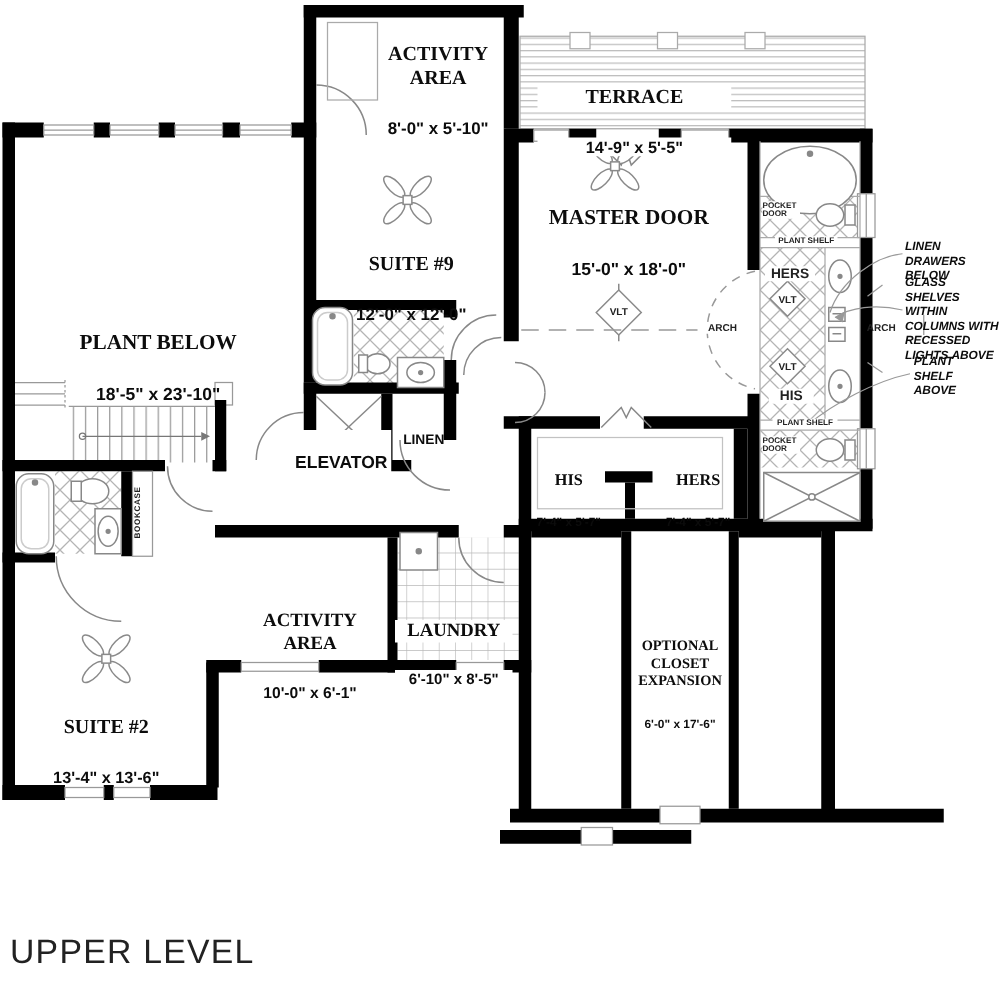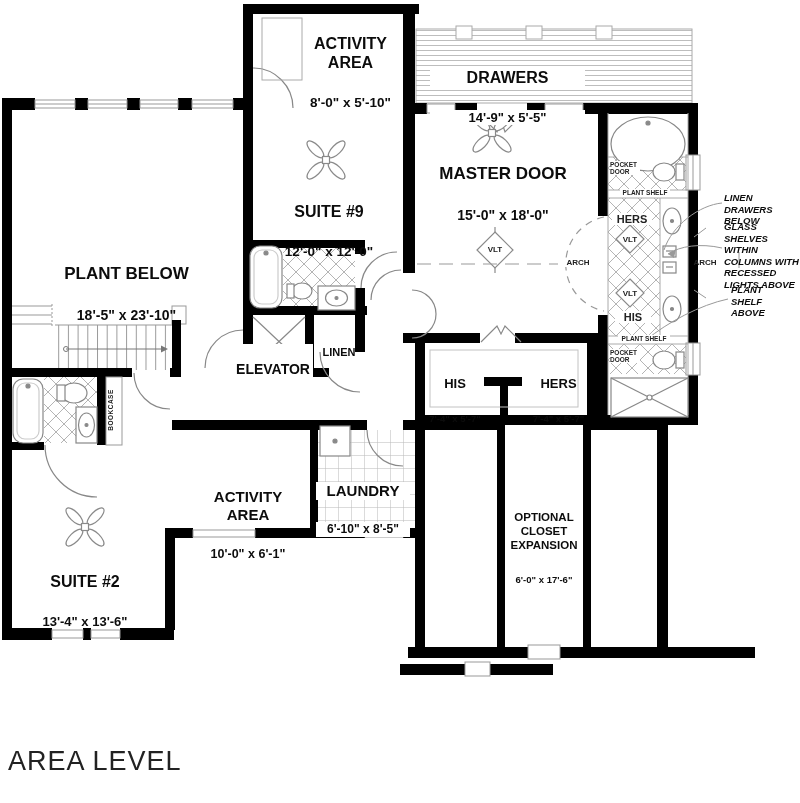--- a/index.html
+++ b/index.html
@@ -1,21 +1,21 @@
 <!DOCTYPE html>
 <html><head>
 <meta charset="utf-8">
 <style>
   html,body{margin:0;padding:0;background:#fff;}
   .plan{position:relative;width:800px;height:803px;background:#ffffff;overflow:hidden;
         font-family:"Liberation Sans","DejaVu Sans",sans-serif;color:#111;}
   .plan svg{position:absolute;left:0;top:0;}
   .lbl{position:absolute;font-weight:bold;text-align:center;white-space:pre-line;
        line-height:1.22;color:#0c0c0c;}
-  .lbl .nm{display:block;}
+  .lbl .nm{display:block;font-family:Liberation Serif, serif;}
   .lbl .dm{display:block;margin-top:3px;}
   .ann{position:absolute;font-weight:bold;text-align:left;white-space:pre-line;
        font-size:9.5px;line-height:1.22;color:#0c0c0c;font-style:italic;}
   .tiny{position:absolute;font-weight:bold;color:#222;white-space:pre-line;text-align:center;}
   .halo{background:#fff;}
   .rot{transform:rotate(-90deg);transform-origin:top left;}
   .title{position:absolute;left:8px;top:746px;font-size:27px;font-weight:400;
          letter-spacing:1px;color:#222;}
 </style>
 </head>
@@ -305,21 +305,21 @@
   </g>
 </svg>
 
 <div class="lbl" style="left:273px;top:14px;width:155px;">
   <span class="nm" style="font-size:16px;">ACTIVITY
 AREA</span>
   <span class="dm" style="font-size:13.5px;">8'-0" x 5'-10"</span>
 </div>
 
 <div class="lbl" style="left:430px;top:48px;width:155px;">
-  <span class="nm halo" style="font-size:16px;">DRAWERS</span>
+  <span class="nm halo" style="font-size:16px;">TERRACE</span>
   <span class="dm halo" style="font-size:13px;">14'-9" x 5'-5"</span>
 </div>
 
 <div class="lbl" style="left:423px;top:144px;width:160px;">
   <span class="nm" style="font-size:17px;white-space:nowrap;">MASTER DOOR</span>
   <span class="dm" style="font-size:14px;">15'-0" x 18'-0"</span>
 </div>
 
 <div class="lbl" style="left:256px;top:182px;width:146px;">
   <span class="nm" style="font-size:16px;">SUITE #9</span>
@@ -348,21 +348,21 @@
   <span class="nm" style="font-size:13px;">HERS</span>
   <span class="dm" style="font-size:9.5px;margin-top:2px;">7'-4" x 5'-7"</span>
 </div>
 
 <div class="lbl" style="left:195px;top:468px;width:106px;">
   <span class="nm" style="font-size:15px;">ACTIVITY
 AREA</span>
   <span class="dm" style="font-size:12.5px;">10'-0" x 6'-1"</span>
 </div>
 
-<div class="lbl" style="left:316px;top:462px;width:94px;">
+<div class="lbl" style="left:316px;top:476px;width:94px;">
   <span class="nm halo" style="font-size:15px;">LAUNDRY</span>
   <span class="dm halo" style="font-size:12px;">6'-10" x 8'-5"</span>
 </div>
 
 <div class="lbl" style="left:25px;top:552px;width:120px;">
   <span class="nm" style="font-size:16px;">SUITE #2</span>
   <span class="dm" style="font-size:13px;">13'-4" x 13'-6"</span>
 </div>
 
 <div class="lbl" style="left:505px;top:490px;width:78px;">
@@ -396,15 +396,15 @@
 BELOW</span></div>
 <div class="ann" style="left:724px;top:221px;width:76px;"><span>GLASS SHELVES
 WITHIN
 COLUMNS WITH
 RECESSED
 LIGHTS ABOVE</span></div>
 <div class="ann" style="left:731px;top:284px;width:60px;"><span>PLANT
 SHELF
 ABOVE</span></div>
 
-<div class="title"><span>AREA LEVEL</span></div>
+<div class="title"><span>UPPER LEVEL</span></div>
 
 </div>
 
 </body></html>

